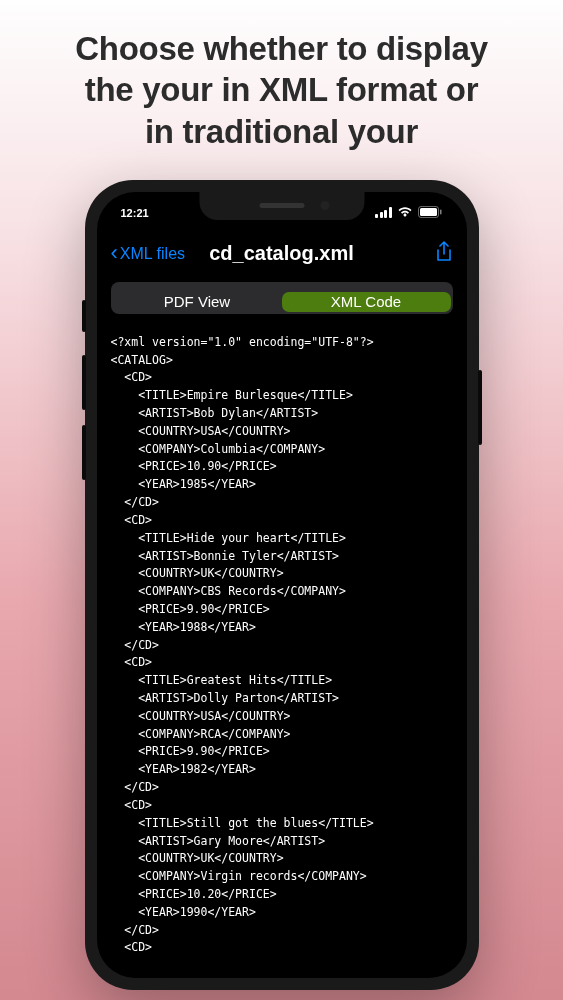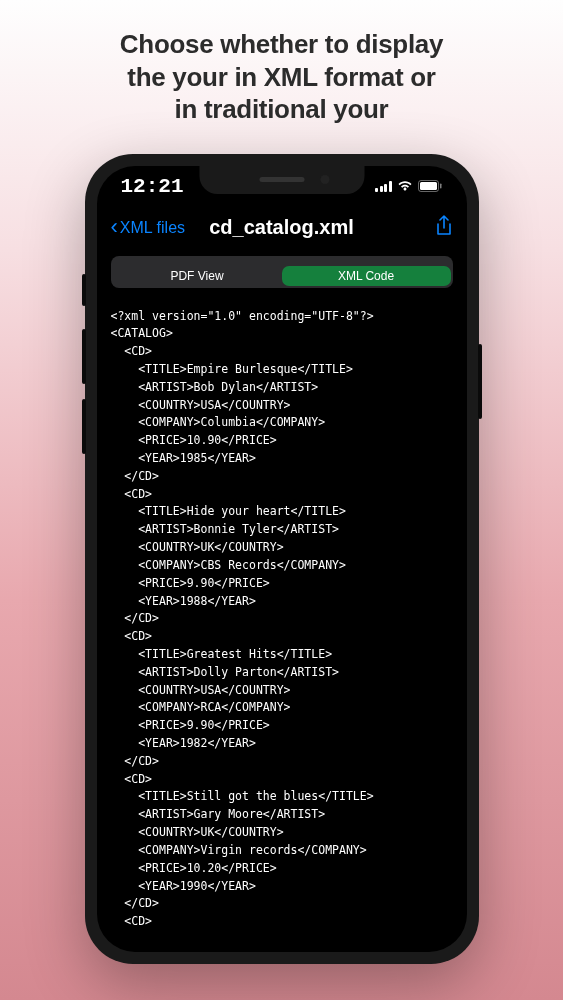--- a/index.html
+++ b/index.html
@@ -15,21 +15,21 @@
       font-family: -apple-system, BlinkMacSystemFont, "Segoe UI", sans-serif;
       display: flex;
       flex-direction: column;
       align-items: center;
       padding-top: 28px;
       overflow: hidden;
     }
     
     .marketing-heading {
       color: #2c2c2c;
-      font-size: 26px;
+      font-size: 33px;
       font-weight: 600;
       text-align: center;
       line-height: 1.25;
       margin-bottom: 28px;
       letter-spacing: -0.3px;
     }
     
     .phone-frame {
       width: 394px;
       height: 810px;
@@ -96,21 +96,21 @@
       height: 42px;
       display: flex;
       justify-content: space-between;
       align-items: center;
       padding: 0 24px;
       color: #fff;
       font-size: 15px;
       font-weight: 600;
     }
     
-    .status-time { font-size: 21px; font-family: Liberation Mono, monospace; }
+    .status-time { font-size: 11px; }
     
     .status-right {
       display: flex;
       align-items: center;
       gap: 5px;
     }
     
     .signal-icon, .wifi-icon, .battery-icon {
       display: inline-block;
     }
@@ -169,28 +169,28 @@
       padding: 2px;
       height: 32px;
     }
     
     .segment {
       flex: 1;
       display: flex;
       align-items: center;
       justify-content: center;
       color: #fff;
-      font-size: 12px;
+      font-size: 15px;
       font-weight: 500;
       border-radius: 6px;
       margin-top: 8px;
     }
     
     .segment.active {
-      background: #15803d;
+      background: #4d7c0f;
       border-radius: 7px;
     }
     
     .code-content {
       padding: 12px 14px;
       color: #fff;
       font-family: Menlo, Monaco, monospace;
       font-size: 11.5px;
       line-height: 1.55;
       white-space: pre;

